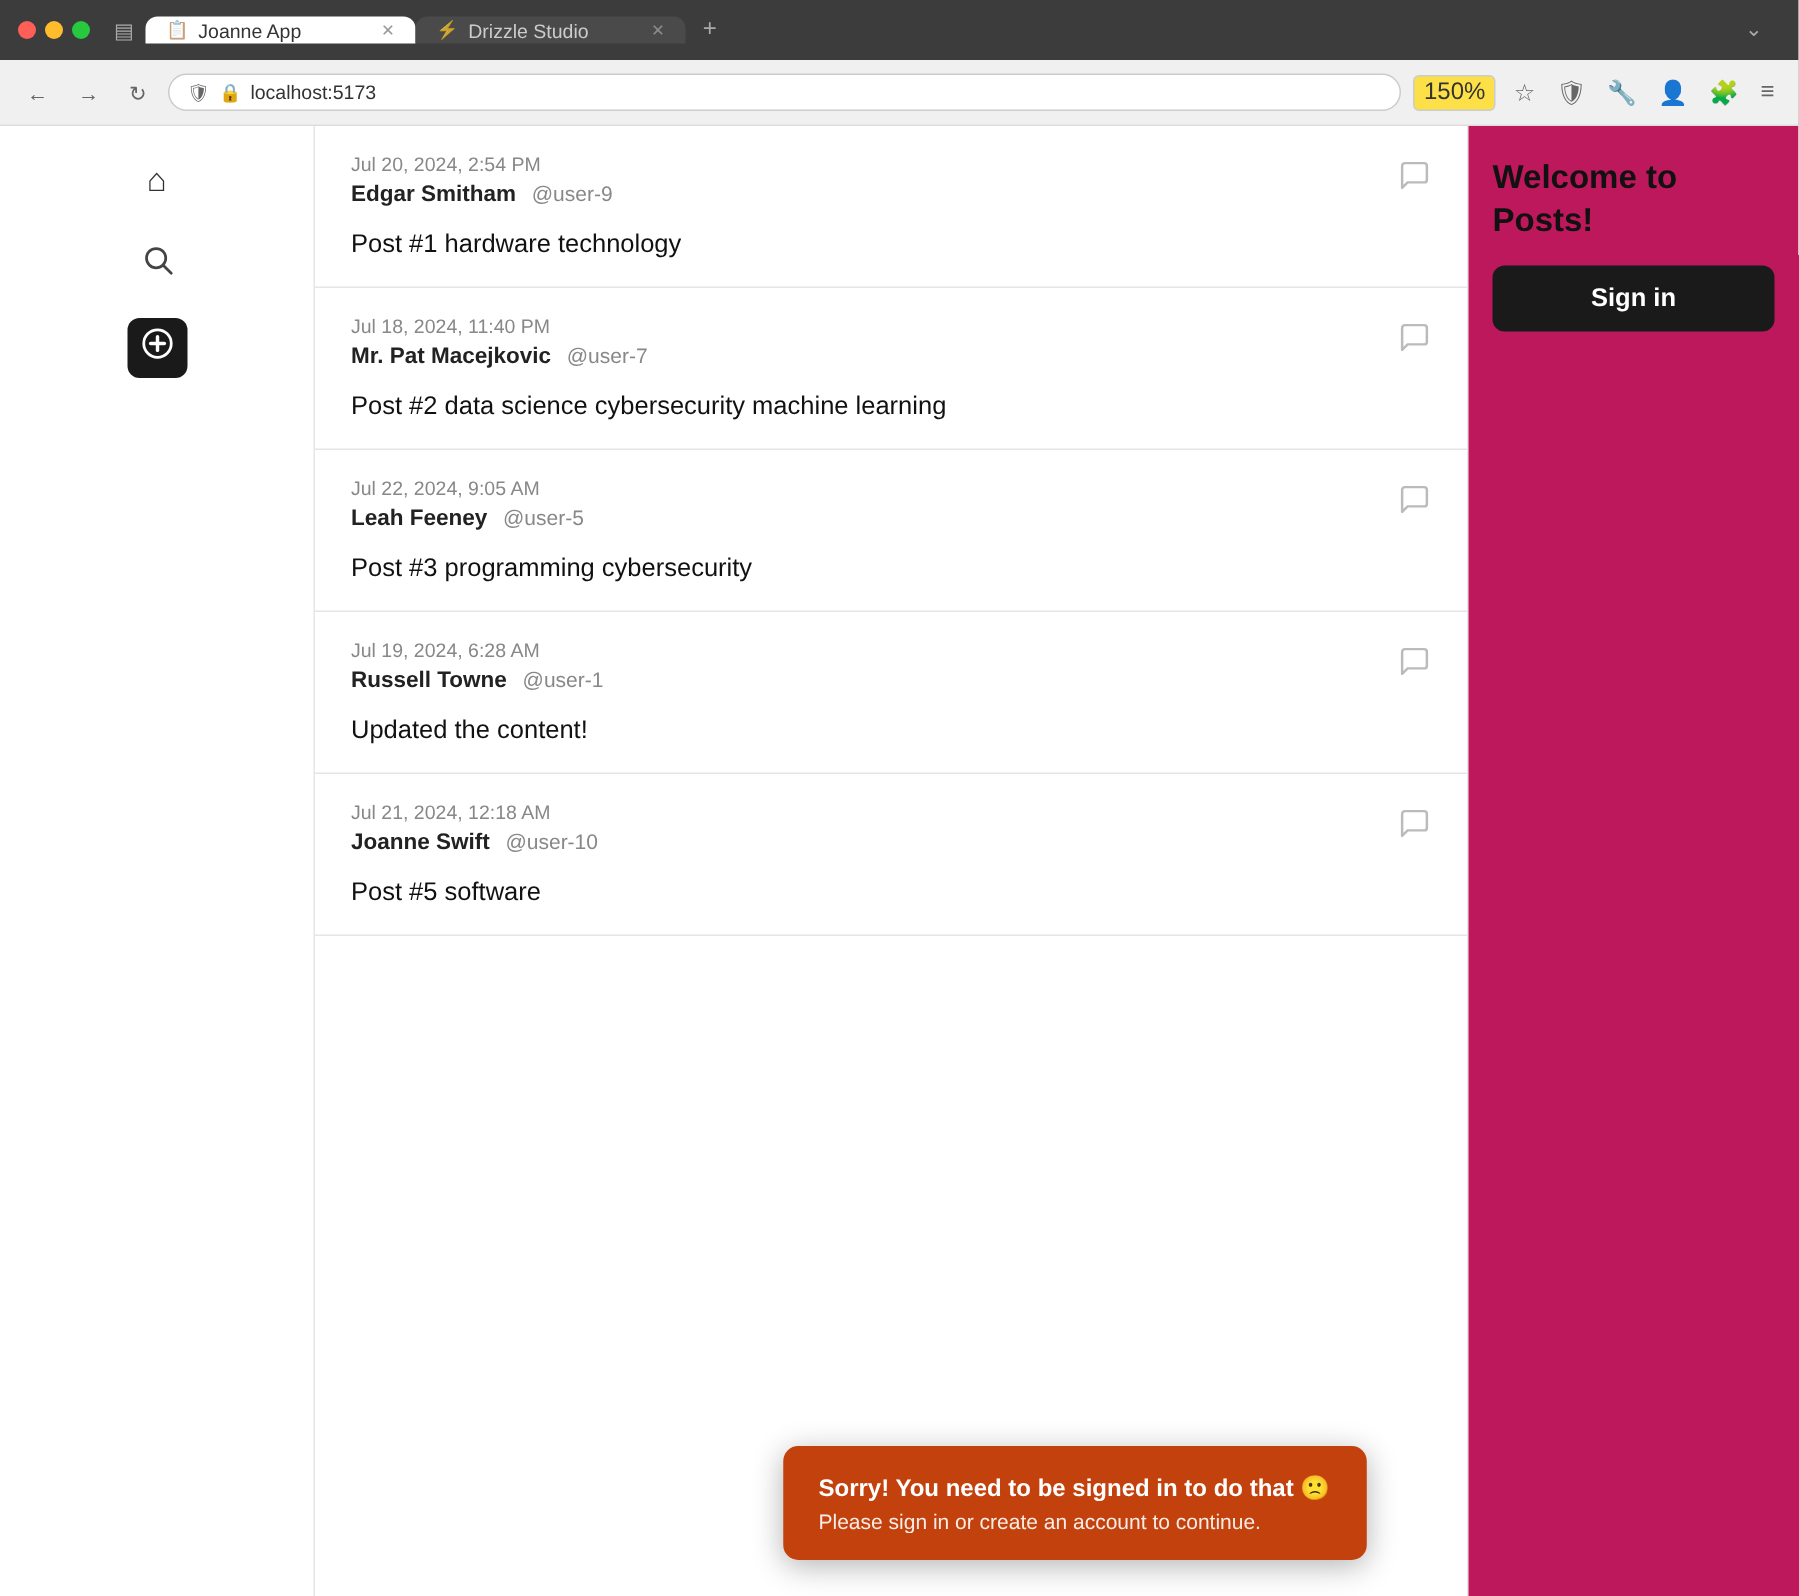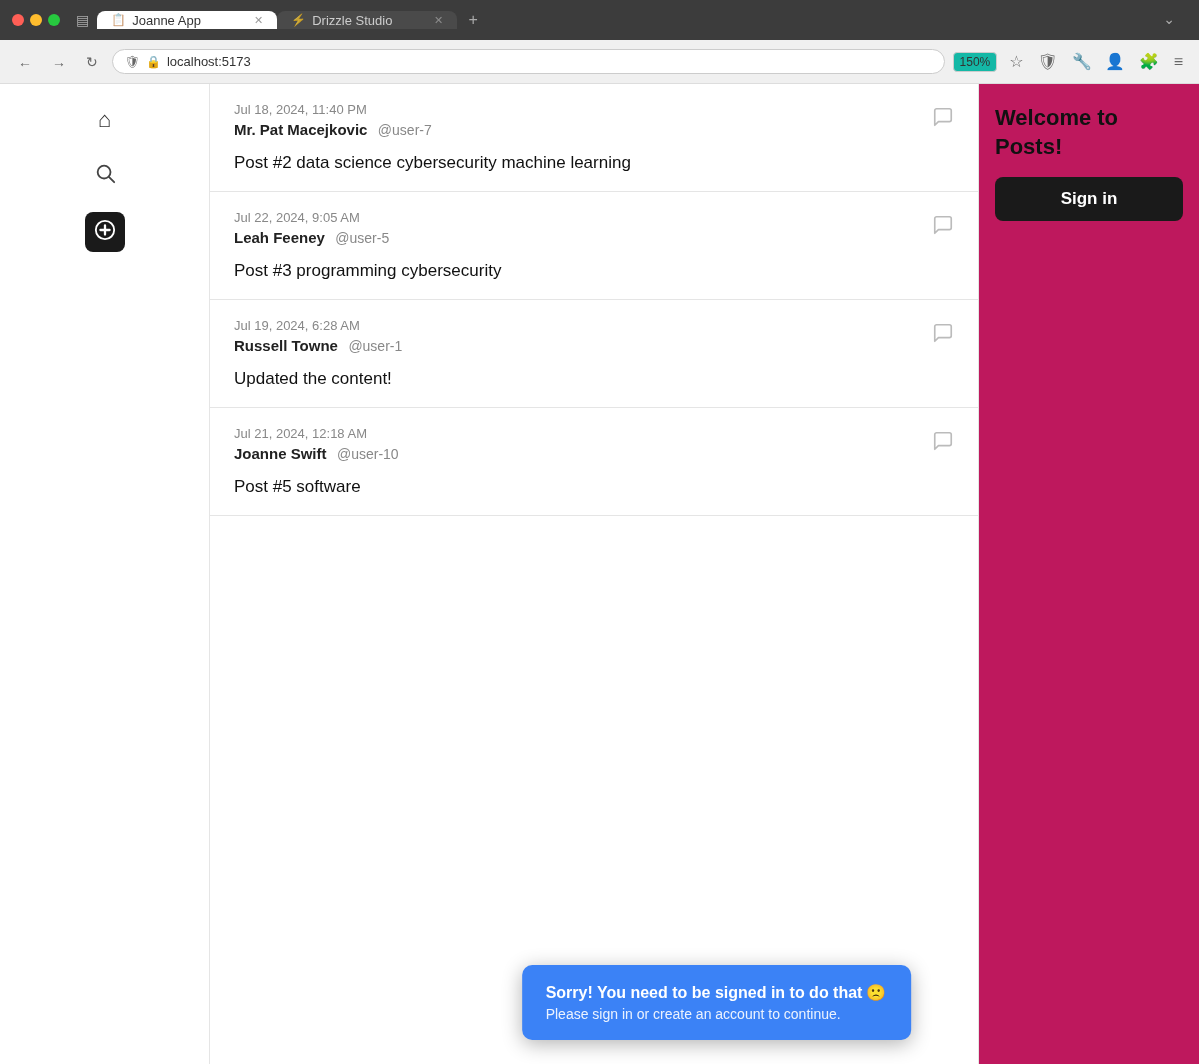--- a/index.html
+++ b/index.html
@@ -116,25 +116,25 @@
       background: #fff;
       border: 1px solid #ccc;
       border-radius: 20px;
       padding: 4px 12px;
       gap: 6px;
       font-size: 13px;
       color: #333;
     }
     .address-icon { color: #666; font-size: 12px; }
     .zoom-badge {
-      background: #14b8a6;
+      background: #fde047;
       border: 1px solid #ccc;
       border-radius: 4px;
       padding: 2px 6px;
-      font-size: 12px;
+      font-size: 16px;
       color: #333;
     }
     .nav-right {
       display: flex;
       align-items: center;
       gap: 6px;
       color: #666;
       font-size: 16px;
     }
     .nav-right span { cursor: pointer; padding: 2px 4px; }
@@ -257,21 +257,21 @@
 
     
     .toast-container {
       position: fixed;
       bottom: 24px;
       left: 50%;
       transform: translateX(-20%);
       z-index: 1000;
     }
     .toast {
-      background: #3b82f6;
+      background: #c2410c;
       color: #fff;
       border-radius: 10px;
       padding: 18px 24px;
       max-width: 560px;
       box-shadow: 0 4px 20px rgba(0,0,0,0.3);
     }
     .toast-title {
       font-size: 16px;
       font-weight: 700;
       margin-bottom: 4px;
@@ -354,20 +354,35 @@
           </svg>
         </span>
       </div>
     </div>
 
     <div class="main-content">
 
       <div id="posts-list">
           <div class="post-item">
       <div class="post-body">
+        <div class="post-meta">Jul 20, 2024, 2:54 PM</div>
+        <div>
+          <span class="post-author">Edgar Smitham</span>
+          <span class="post-handle">@user-9</span>
+        </div>
+        <div class="post-title">Post #1 hardware technology</div>
+      </div>
+      <div class="post-comment-icon">
+        <svg width="22" height="22" viewBox="0 0 24 24" fill="none" stroke="#bbb" stroke-width="1.8" stroke-linecap="round" stroke-linejoin="round">
+          <path d="M21 15a2 2 0 0 1-2 2H7l-4 4V5a2 2 0 0 1 2-2h14a2 2 0 0 1 2 2z"></path>
+        </svg>
+      </div>
+    </div>
+          <div class="post-item">
+      <div class="post-body">
         <div class="post-meta">Jul 18, 2024, 11:40 PM</div>
         <div>
           <span class="post-author">Mr. Pat Macejkovic</span>
           <span class="post-handle">@user-7</span>
         </div>
         <div class="post-title">Post #2 data science cybersecurity machine learning</div>
       </div>
       <div class="post-comment-icon">
         <svg width="22" height="22" viewBox="0 0 24 24" fill="none" stroke="#bbb" stroke-width="1.8" stroke-linecap="round" stroke-linejoin="round">
           <path d="M21 15a2 2 0 0 1-2 2H7l-4 4V5a2 2 0 0 1 2-2h14a2 2 0 0 1 2 2z"></path>

